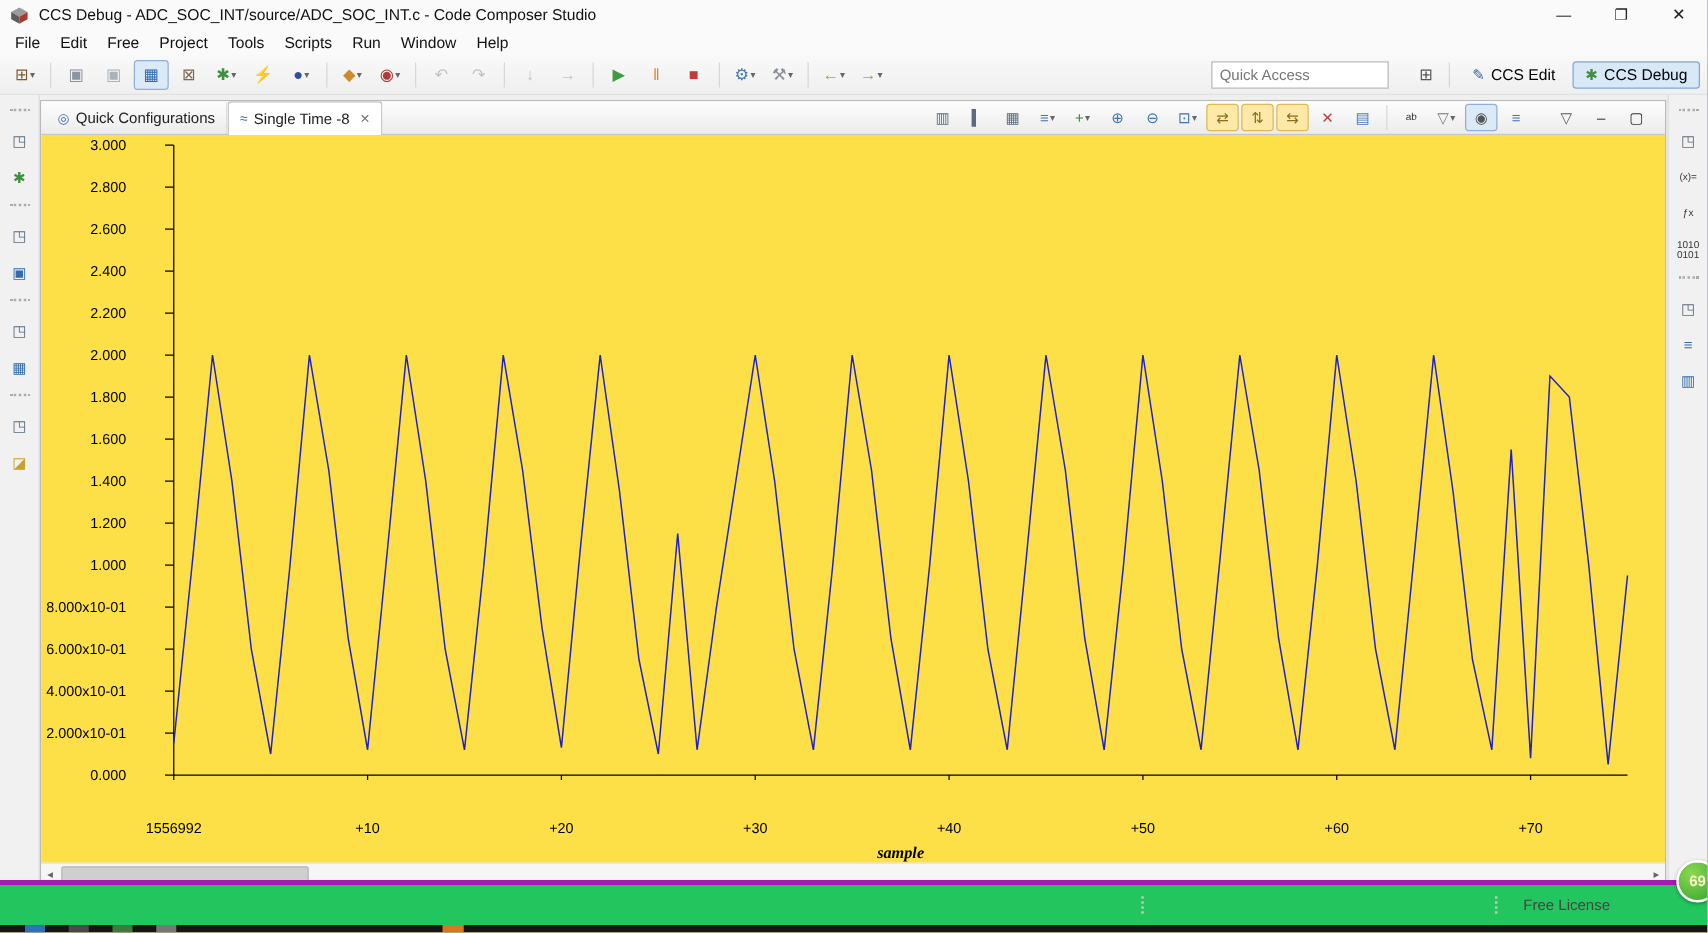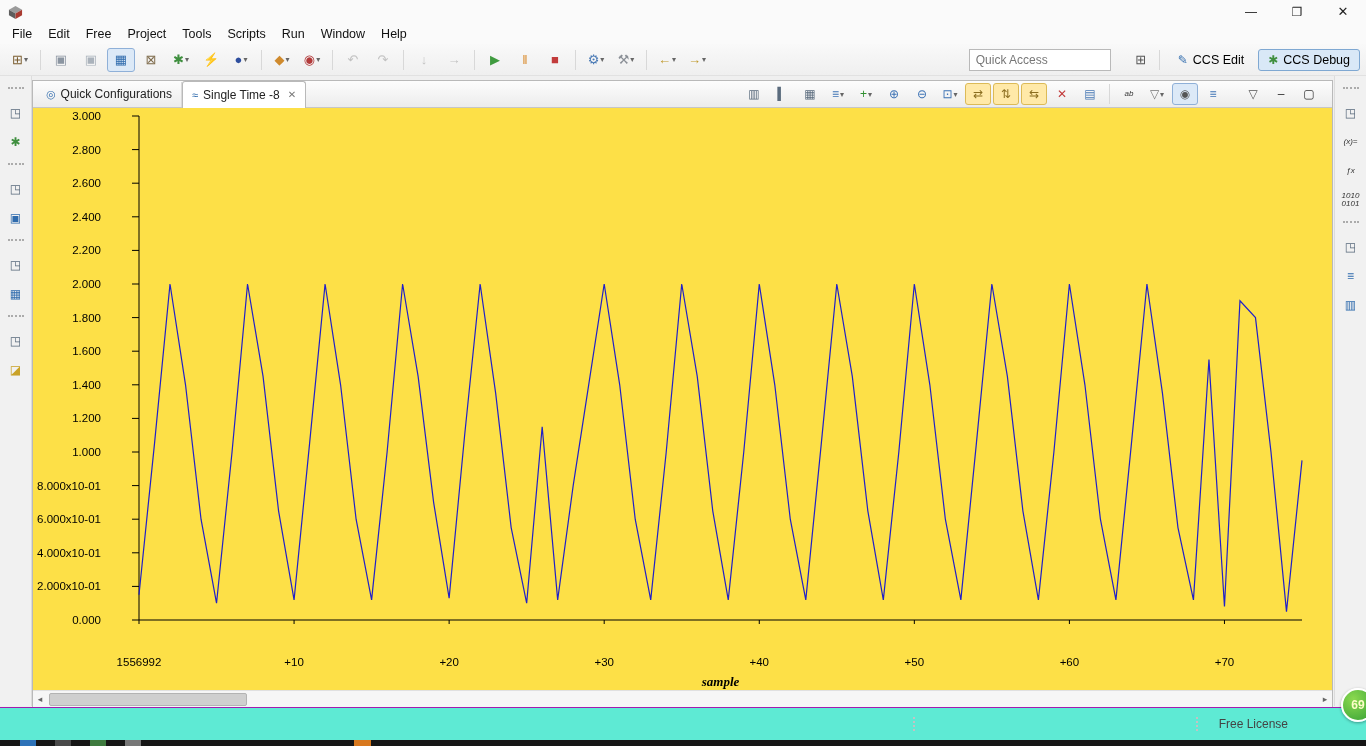--- a/index.html
+++ b/index.html
@@ -20,21 +20,21 @@
   .toolbar{position:absolute;top:44px;left:0;right:0;height:31px;
            background:linear-gradient(#f9f9f9,#efefef);border-bottom:1px solid #e1e1e1;
            display:flex;align-items:center;padding:0 6px;}
   .iconrow{display:flex;align-items:center;gap:2px;}
   .ticon{height:22px;min-width:22px;padding:0 2px;display:inline-flex;align-items:center;
          justify-content:center;font-size:13px;border:1px solid transparent;border-radius:3px;cursor:pointer;}
   .ticon .drop{font-size:8px;color:#666;margin-left:1px;}
   .ticon.pressed{background:#dce9f7;border-color:#8fb0d8;}
   .ticon.hl{background:#ffe9a8;border-color:#dcba57;}
   .ticon.disabled{opacity:.4;}
-  .ticon-text span:first-child{font-size:8px;white-space:pre;line-height:8px;text-align:right;font-style:italic;}
+  .ticon-text span:first-child{font-size:8px;white-space:pre;line-height:8px;text-align:right;}
   .tsep{width:1px;height:20px;background:#d8d8d8;margin:0 4px;flex:0 0 auto;}
   .spacer{flex:1;}
   .quick-access{width:128px;height:20px;border:1px solid #b9b9b9;background:#fff;
                 font:12px "Liberation Sans",sans-serif;padding:0 6px;margin:0 16px;color:#111;}
   .quick-access::placeholder{color:#777;}
   .persp{display:flex;align-items:center;gap:5px;font-size:12.5px;padding:3px 9px;margin-left:4px;
          border:1px solid transparent;border-radius:3px;background:none;cursor:pointer;
          font-family:"Liberation Sans",sans-serif;}
   .persp.active{background:#d9e8f7;border-color:#7fa8d2;}
   .persp-icon-edit{color:#2f6bad;font-size:12px;}
@@ -60,22 +60,22 @@
   .graphicons .ticon{height:20px;min-width:20px;font-size:12px;}
   .viewbtns{margin:0 10px 0 14px;}
   .chart{flex:1;position:relative;background:#fde047;overflow:hidden;}
   .hscroll{height:16px;flex:0 0 16px;border-top:1px solid #e0e0e0;background:#f6f6f6;
            display:flex;align-items:center;}
   .scrollarrow{width:14px;text-align:center;font-size:9px;color:#666;cursor:pointer;}
   .track{flex:1;height:100%;position:relative;}
   .thumb{position:absolute;left:2px;top:2px;height:11px;width:196px;background:#cfcfcf;
          border:1px solid #b3b3b3;border-radius:2px;cursor:pointer;}
   
-  .statusbar{position:absolute;left:0;right:0;bottom:6px;height:32px;background:#5eead4;
-             border-top:1px solid #a21caf;font-size:12px;color:#333;}
+  .statusbar{position:absolute;left:0;right:0;bottom:6px;height:32px;background:#22c55e;
+             border-top:4px solid #a21caf;font-size:12px;color:#333;}
   .sb-grip{position:absolute;top:9px;width:3px;height:14px;border-left:2px dotted #c3c3c3;}
   .license{position:absolute;right:78px;top:9px;color:#444;}
   
   .taskbar{position:absolute;left:0;right:0;bottom:0;height:6px;background:#161616;}
   .tb-frag{position:absolute;top:0;height:6px;}
   .badge{position:absolute;left:1341px;top:688px;width:30px;height:30px;border-radius:50%;
          background:radial-gradient(circle at 35% 30%,#8bd94f,#35a035);border:2px solid #fff;
          box-shadow:0 1px 3px rgba(0,0,0,.35);color:#fdfdc8;display:flex;align-items:center;
          justify-content:center;font-size:12px;font-weight:bold;z-index:60;}
 </style>
@@ -85,20 +85,21 @@
 <div class="app">
 
   <div class="titlebar">
     <span style="display:inline-flex;">
       <svg width="15" height="15" viewBox="0 0 16 16">
         <polygon points="8,1 15,5 8,9 1,5" fill="#9b9b9b"></polygon>
         <polygon points="1,5 8,9 8,15 1,11" fill="#5d5d5d"></polygon>
         <polygon points="15,5 8,9 8,15 15,11" fill="#a93a30"></polygon>
       </svg>
     </span>
+    <span class="title">CCS Debug - ADC_SOC_INT/source/ADC_SOC_INT.c - Code Composer Studio</span>
     <div class="winctrls">
       <span class="wbtn">—</span>
       <span class="wbtn">❐</span>
       <span class="wbtn close">✕</span>
     </div>
   </div>
 
   <div class="menubar">
     <span class="menu-item">File</span>
     <span class="menu-item">Edit</span>

